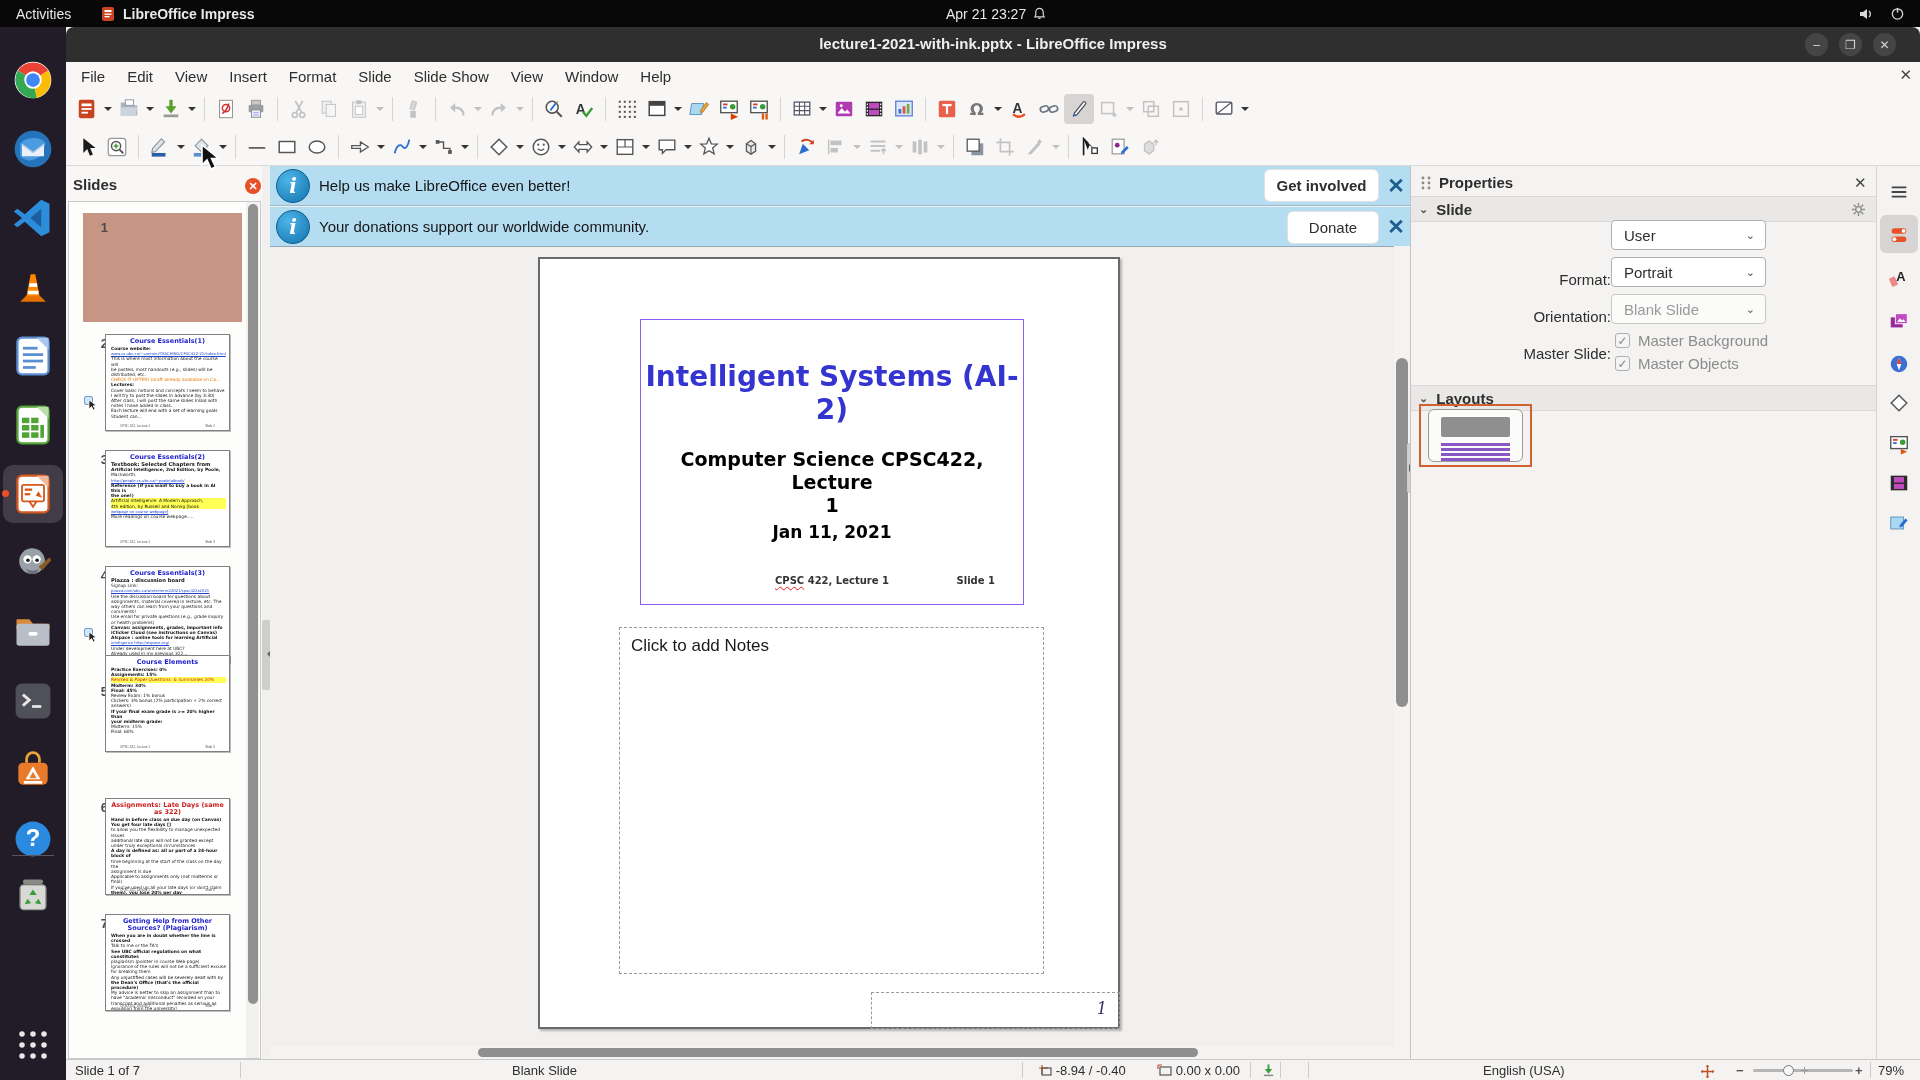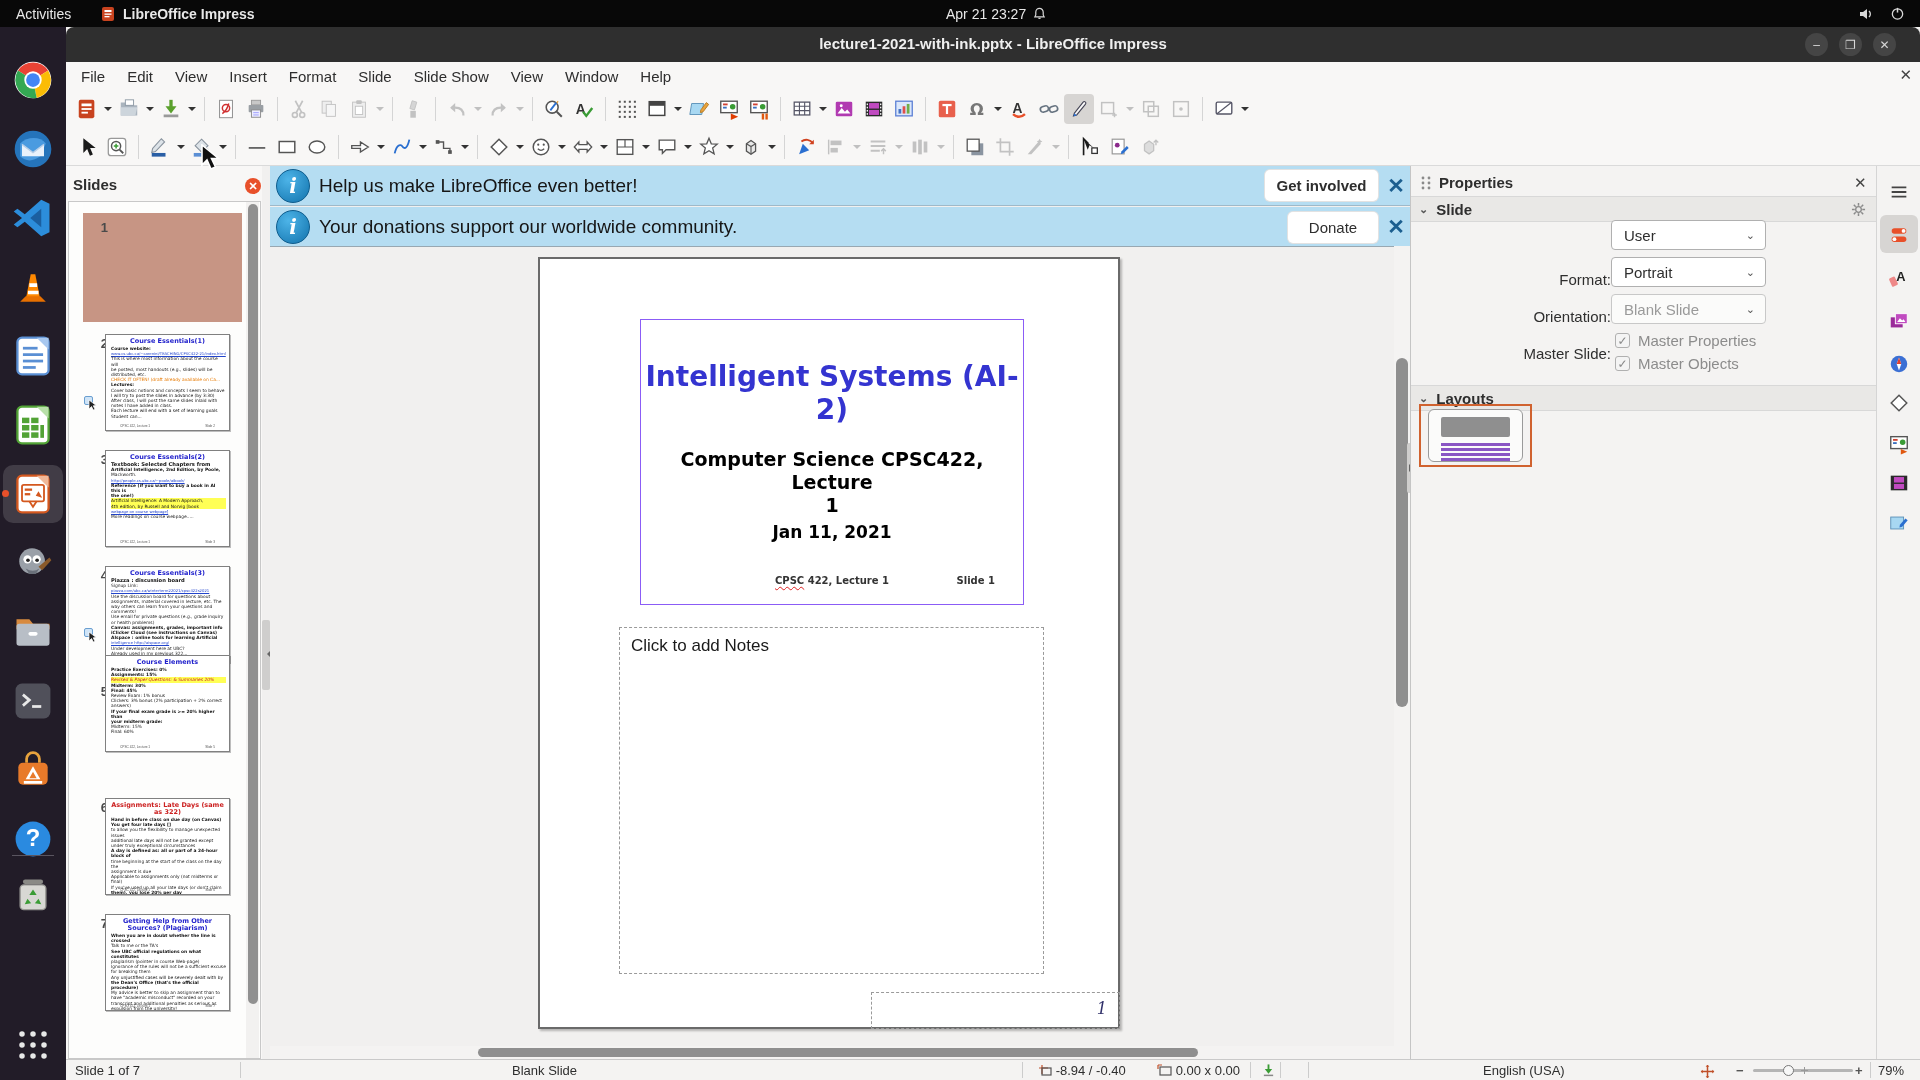--- a/index.html
+++ b/index.html
@@ -46,21 +46,21 @@
   .sl-thumb { position:absolute; left:39px; width:125px; height:97px; background:#fff; border:1px solid #808080; box-shadow:1px 1px 0 rgba(0,0,0,0.25); overflow:hidden; }
   #sl-selected { position:absolute; left:17px; width:159px; height:109px; background:#c79584; }
   .sl-title { font-weight:bold; text-align:center; font-size:6.5px; line-height:7px; padding-top:3px; font-family:"DejaVu Sans",sans-serif; }
   .sl-body { padding:1px 3px 0 5px; font-size:4.4px; line-height:5.2px; color:#111; font-family:"DejaVu Sans",sans-serif; }
   .sl-anim { position:absolute; left:18px; width:11px; height:11px; }
 
   
   #workspace { position:absolute; left:270px; top:166px; width:1124px; height:880px; background:#f1f0ef; }
   .notifbar { position:absolute; left:0; width:1140px; height:40px; background:#b5ddf2; display:flex; align-items:center; }
   .notif-icon { width:34px; height:34px; border-radius:50%; margin-left:6px; background:radial-gradient(circle at 35% 30%, #4db4e8, #1273ad); border:1px solid #0d5c8d; color:#fff; font-weight:bold; font-size:20px; display:flex; align-items:center; justify-content:center; font-family:"DejaVu Serif",serif; font-style:italic; flex:none; }
-  .notif-text { margin-left:9px; font-size:19px; color:#161616; }
+  .notif-text { margin-left:9px; font-size:15px; color:#161616; }
   .notif-btn { position:absolute; height:31px; background:#fff; border-radius:5px; font-size:15px; color:#2e2e2e; display:flex; align-items:center; justify-content:center; box-shadow:0 0 0 1px #e2e2e2; }
   .notif-x { position:absolute; width:20px; height:20px; color:#1b5e8f; font-size:21px; font-weight:bold; display:flex; align-items:center; justify-content:center; }
 
   #page { position:absolute; left:268px; top:91px; width:582px; height:772px; background:#fff; border:2px solid #6a6a6a; box-shadow:2px 2px 2px rgba(0,0,0,0.25); }
   #title-box { position:absolute; left:100px; top:60px; width:384px; height:286px; border:1px solid #8b5cf6; font-family:"DejaVu Sans",sans-serif; }
   #slide-title { position:absolute; top:40px; width:100%; text-align:center; font-size:28px; line-height:33px; font-weight:bold; color:#3434d0; }
   #slide-subtitle { position:absolute; top:128px; width:100%; text-align:center; font-size:19px; line-height:23px; font-weight:bold; color:#000; }
   #slide-date { position:absolute; top:202px; width:100%; text-align:center; font-size:17px; font-weight:bold; color:#000; }
   #slide-footer-c { position:absolute; top:255px; width:100%; text-align:center; font-size:10px; font-weight:bold; color:#333; }
   #slide-footer-c .sq { text-decoration:underline wavy #e02020 1px; text-underline-offset:2px; }
@@ -861,21 +861,21 @@
     </div>
 
   <div class="prow-label" style="left:50px;top:135px;">Master Slide:</div>
   <div class="pselect disabled" style="top:128px;">
       <span>Blank Slide</span>
       <span class="chev">⌄</span>
     </div>
 
   <div class="pcheck" style="top:166px;">
       <span class="box">✓</span>
-      <span>Master Properties</span>
+      <span>Master Background</span>
     </div>
   <div class="pcheck" style="top:189px;">
       <span class="box">✓</span>
       <span>Master Objects</span>
     </div>
 
   <div class="sect-bar" style="top:219px;">
     <span class="chev">⌄</span>
       <span>Layouts</span>
   </div>

